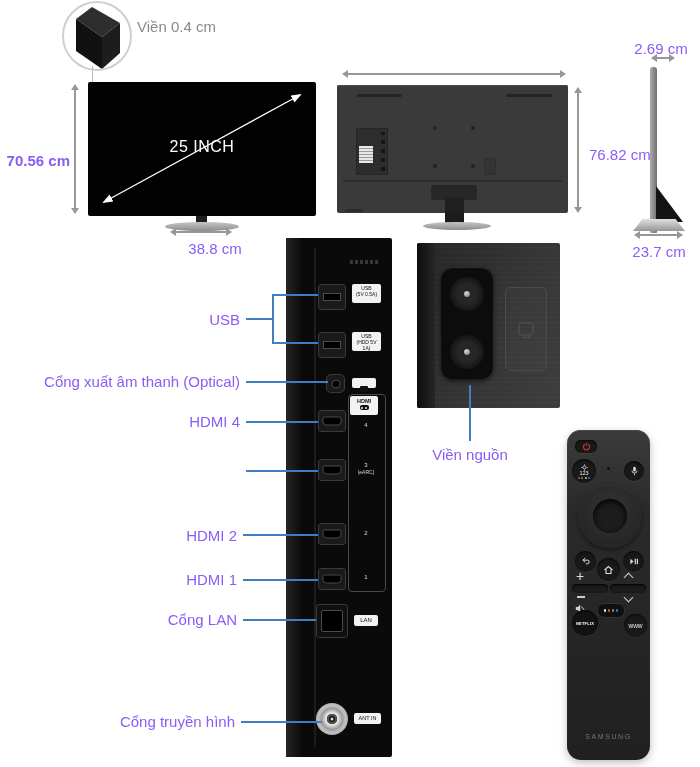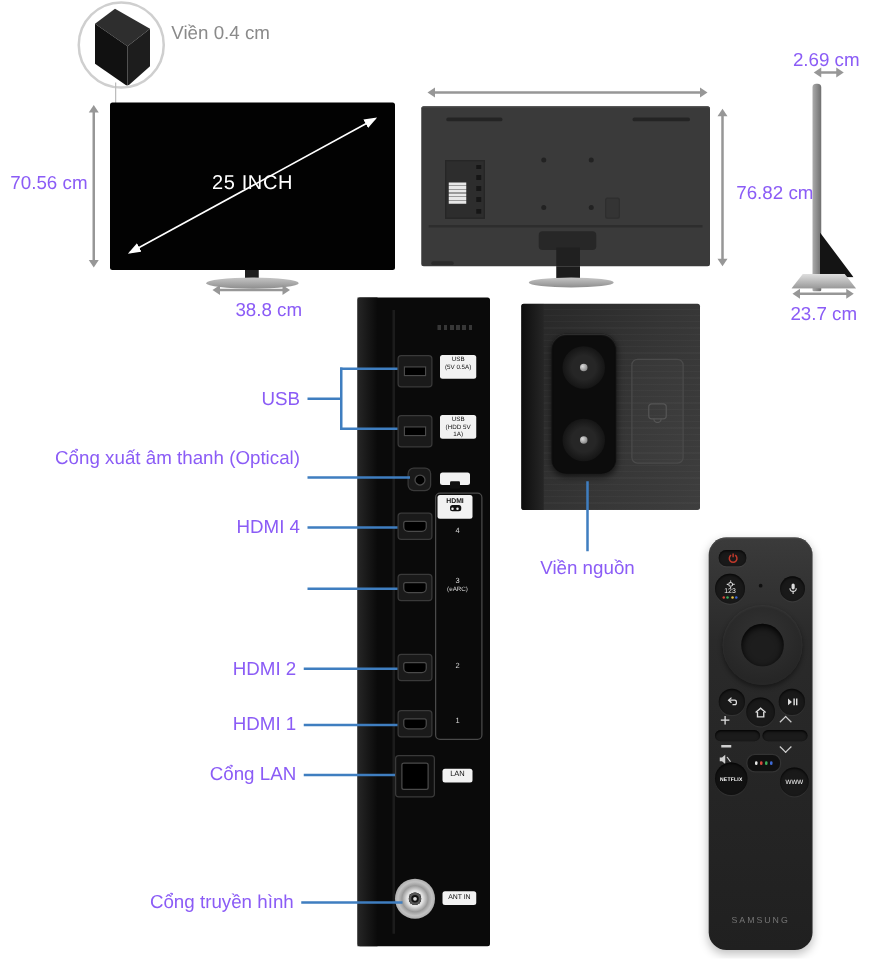--- a/index.html
+++ b/index.html
@@ -126,21 +126,21 @@
       </defs>
       <line x1="16" y1="120" x2="212" y2="13" stroke="#fff" stroke-width="1.3" marker-start="url(#ah)" marker-end="url(#ah)"></line>
     </svg>
     <div class="front-size">25 INCH</div>
   </div>
   <div class="front-neck"></div>
   <div class="front-base"></div>
   <div class="arrow-v" style="left:74px;top:84px;height:130px;">
       <span class="shaft"></span>
     </div>
-  <div class="glabel right" style="left:6px;top:138px;width:64px;">70.56 cm</div>
+  <div class="glabel right" style="left:6px;top:152px;width:64px;font-weight:bold;">70.56 cm</div>
   <div class="arrow-h" style="left:170px;top:231px;width:62px;">
       <span class="shaft"></span>
     </div>
   <div class="glabel center" style="left:175px;top:240px;width:80px;">38.8 cm</div>
 
   <div class="tv-back">
     <div class="vent" style="left:20px;top:9px;width:45px;"></div>
     <div class="vent" style="left:169px;top:9px;width:46px;"></div>
     <div class="back-module">
       <div class="barcode"></div>
@@ -233,21 +233,21 @@
     <div class="stk" style="left:68px;top:377px;width:24px;height:11px;font-size:6px;line-height:11px;">LAN</div>
     <div class="stk" style="left:68px;top:475px;width:27px;height:11px;font-size:5.5px;line-height:11px;">ANT IN</div>
   </div>
 
   <div class="glabel right" style="right:460px;top:311px;">USB</div>
   <div class="bline" style="left:246px;top:318px;width:27px;height:2px;"></div>
   <div class="bline" style="left:272px;top:294px;width:2px;height:50px;"></div>
   <div class="bline" style="left:272px;top:294px;width:46px;height:2px;"></div>
   <div class="bline" style="left:272px;top:342px;width:46px;height:2px;"></div>
 
-  <div class="glabel right" style="right:460px;top:358px;">Cổng xuất âm thanh (Optical)</div>
+  <div class="glabel right" style="right:460px;top:373px;">Cổng xuất âm thanh (Optical)</div>
   <div class="bline" style="left:246px;top:381px;width:82px;height:2px;"></div>
 
   <div class="glabel right" style="right:460px;top:413px;">HDMI 4</div>
   <div class="bline" style="left:246px;top:421px;width:72px;height:2px;"></div>
 
   <div class="bline" style="left:246px;top:470px;width:72px;height:2px;"></div>
 
   <div class="glabel right" style="right:463px;top:527px;">HDMI 2</div>
   <div class="bline" style="left:243px;top:534px;width:75px;height:2px;"></div>
 

